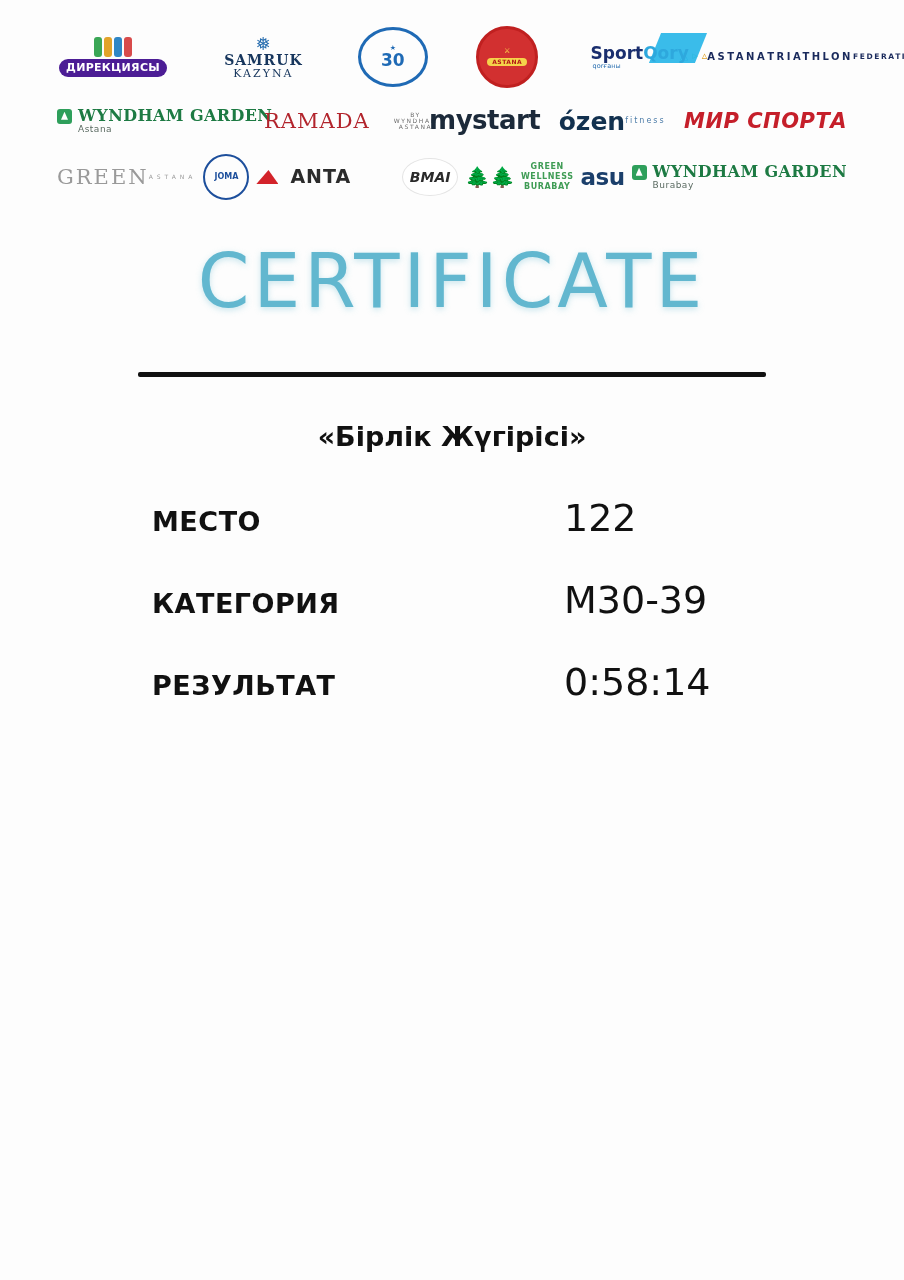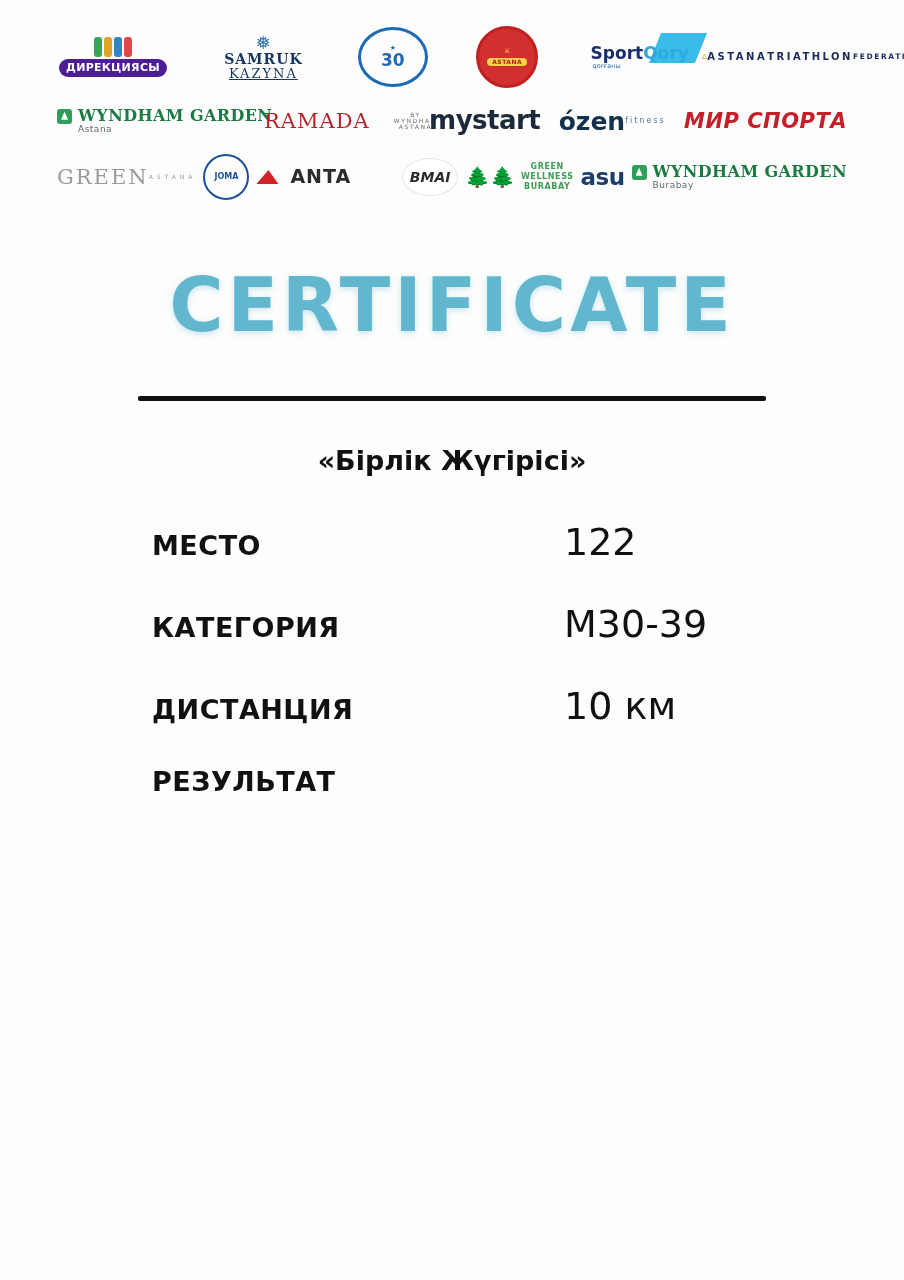--- a/index.html
+++ b/index.html
@@ -90,24 +90,23 @@
   }
   .samruk-name {
     font-family: "DejaVu Serif", serif;
     font-weight: bold;
     font-size: 14px;
     letter-spacing: 1px;
     color: #17365d;
   }
   .samruk-sub {
     font-family: "DejaVu Serif", serif;
-    font-size: 13px;
+    font-size: 11px;
     letter-spacing: 2px;
     color: #17365d;
-    text-decoration: underline;
   }
 
   .logo-emblem {
     width: 70px; height: 60px;
     border-radius: 50%;
     border: 3px solid #1f6ab5;
     display: flex;
     flex-direction: column;
     align-items: center;
     justify-content: center;
@@ -387,23 +386,23 @@
   .logo-asu {
     font-family: "DejaVu Sans", sans-serif;
     font-weight: bold;
     font-size: 23px;
     color: #1b3f6b;
     letter-spacing: -.5px;
   }
 
   
   .title {
-    margin-top: 62px;
-    font-family: "DejaVu Sans", sans-serif;
-    font-weight: bold;
+    margin-top: 38px;
+    font-family: "DejaVu Sans", sans-serif;
+    font-weight: normal;
     font-size: 74px;
     letter-spacing: 4px;
     color: #62b7cf;
     text-shadow: 0 2px 6px rgba(98,183,207,.35);
   }
 
   .athlete-name {
     margin-top: 62px;
     font-family: "DejaVu Sans", sans-serif;
     font-size: 50px;
@@ -665,22 +664,19 @@
   <div class="results">
     <div class="result-row">
       <div class="result-label">МЕСТО</div>
       <div class="result-value">122</div>
     </div>
     <div class="result-row">
       <div class="result-label">КАТЕГОРИЯ</div>
       <div class="result-value">М30-39</div>
     </div>
     <div class="result-row">
-      <div class="result-label">ДИСТАНЦИЯ</div>
-      <div class="result-value">10 км</div>
-    </div>
-    <div class="result-row">
       <div class="result-label">РЕЗУЛЬТАТ</div>
+      <div class="result-value">0:58:14</div>
     </div>
   </div>
 
 
 </div>
 
 </body></html>

